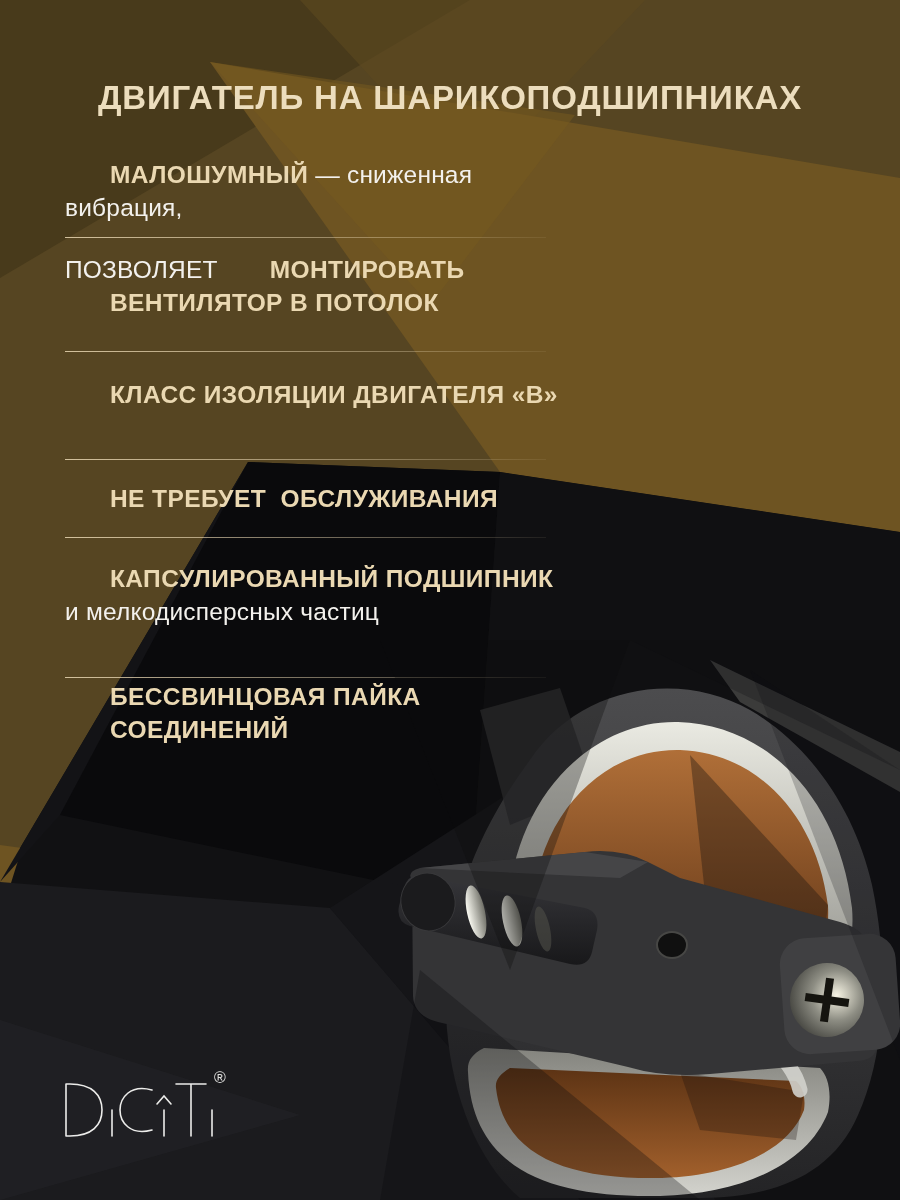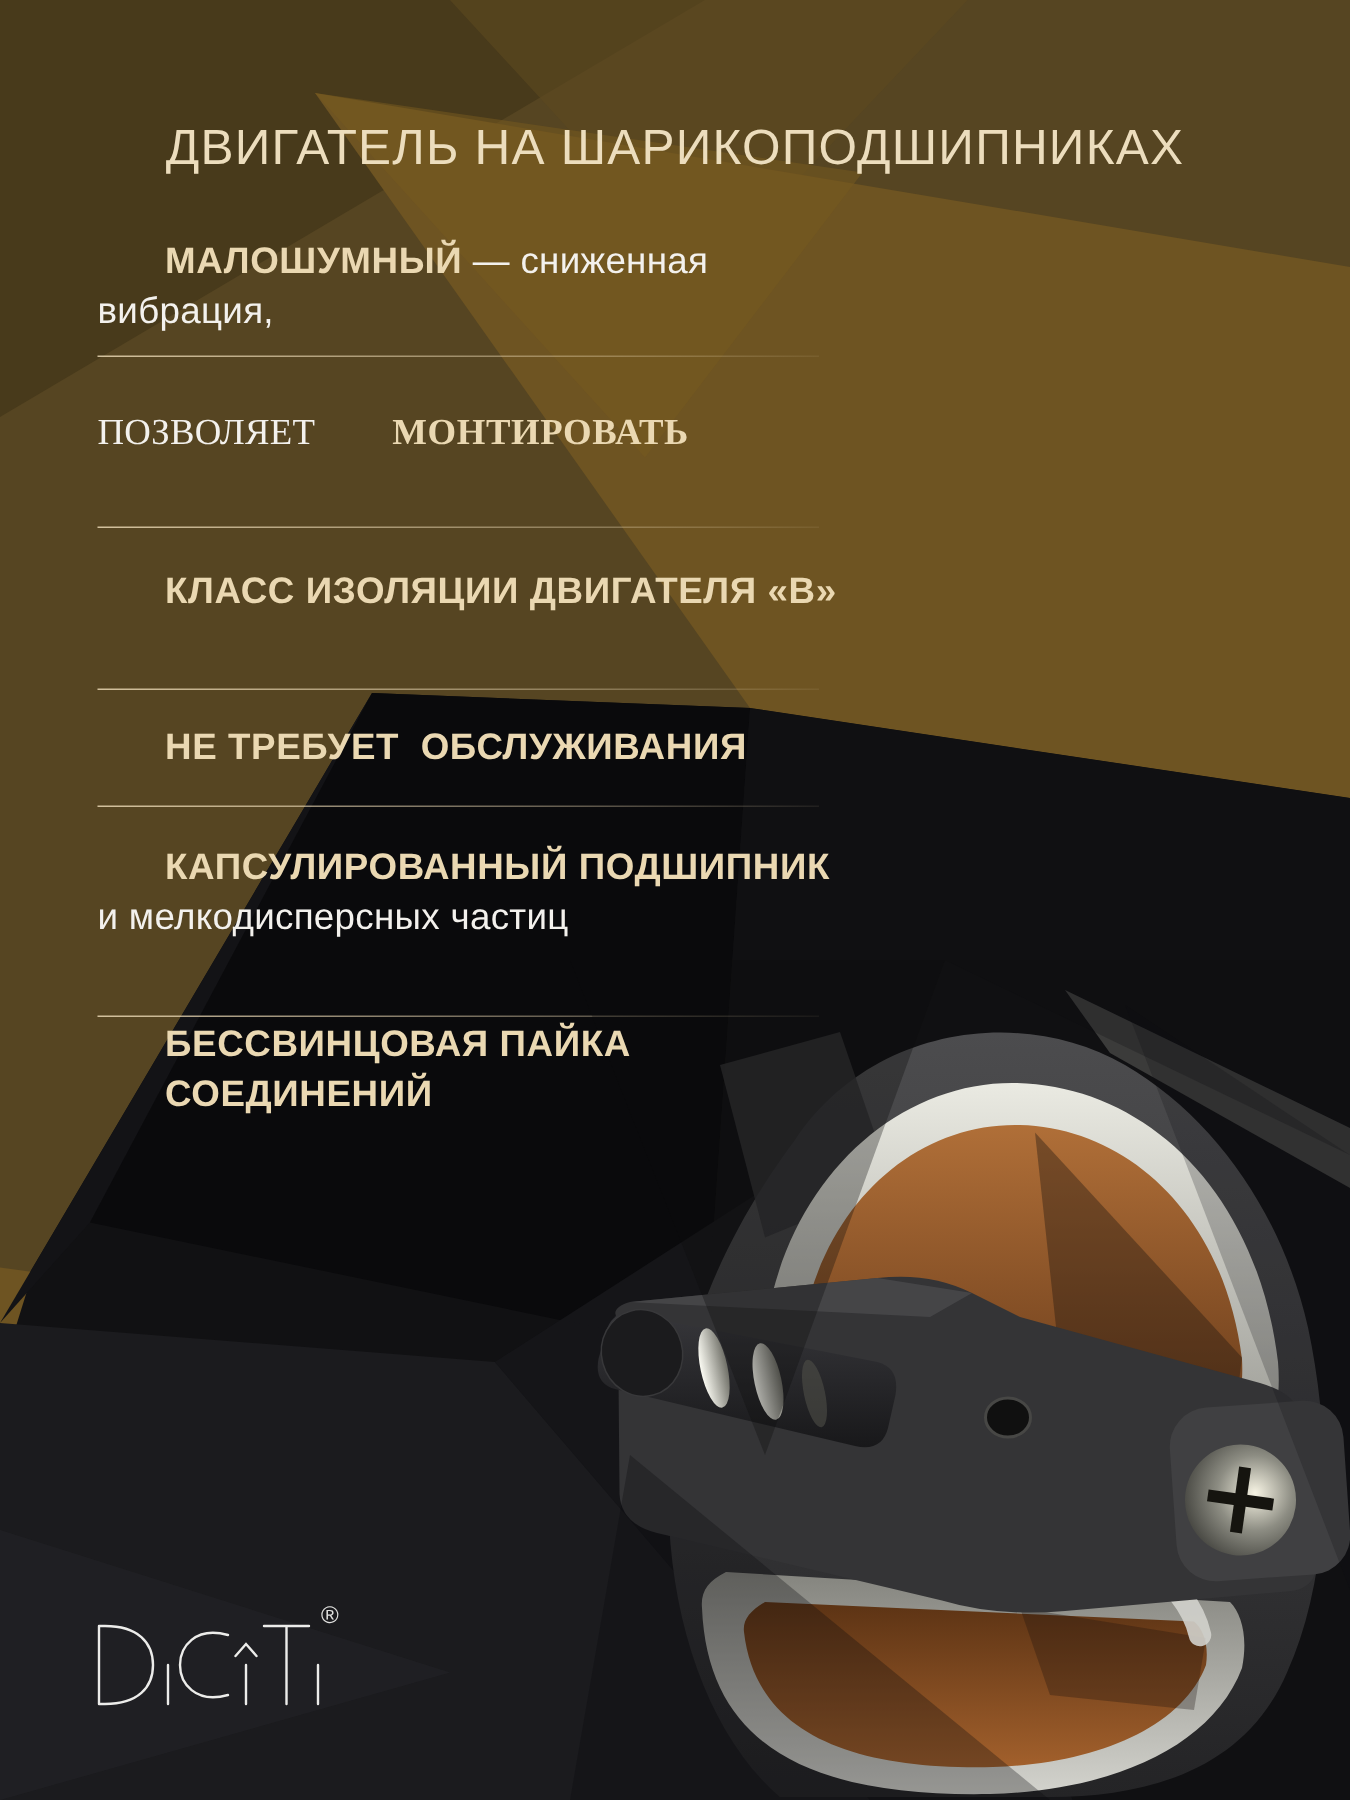--- a/index.html
+++ b/index.html
@@ -6,37 +6,37 @@
   body{
     width:900px;height:1200px;position:relative;overflow:hidden;
     background:#111113;
     font-family:"Liberation Sans", sans-serif;
   }
   .layer{position:absolute;}
   #bg-art{left:0;top:0;width:900px;height:1200px;z-index:0;}
   #motor{left:380px;top:640px;width:520px;height:560px;z-index:2;}
   .page-title{
     position:absolute;z-index:3;top:57px;left:0;width:100%;
-    text-align:center;font-size:33px;font-weight:400;letter-spacing:.8px;
+    text-align:center;font-size:33px;font-weight:700;letter-spacing:.8px;
     color:#ecddbd;
   }
   .feature{
     position:absolute;z-index:3;left:65px;width:505px;
     color:#f3f1ed;font-size:24.5px;line-height:33px;letter-spacing:.2px;
     font-weight:400;
   }
   .feature .strong{
     font-weight:700;color:#ead8b2;letter-spacing:.4px;white-space:pre-wrap;margin-left:45px;
   }
   .divider{
     position:absolute;z-index:1;left:65px;width:481px;height:1px;
     background:linear-gradient(90deg, rgba(233,215,179,.85), rgba(233,215,179,.38) 68%, rgba(233,215,179,.08));
   }
   #f1{top:158px;} #d1{top:237px;}
-  #f2{top:272px;font-family:Liberation Serif, serif;} #d2{top:351px;}
+  #f2{top:253px;} #d2{top:351px;}
   #f3{top:378px;} #d3{top:459px;}
   #f4{top:482px;} #d4{top:537px;}
   #f5{top:562px;} #d5{top:677px;}
   #f6{top:680px;}
   .logo{
     position:absolute;z-index:3;left:64px;top:1072px;width:180px;height:70px;
   }
   .logo svg{position:absolute;left:0;top:10px;}
   .logo .reg{
     position:absolute;left:150px;top:-3px;font-size:16px;color:#e2e2e0;font-weight:400;
@@ -147,20 +147,21 @@
 
 <h1 class="page-title">ДВИГАТЕЛЬ НА ШАРИКОПОДШИПНИКАХ</h1>
 
 <div class="feature" id="f1">
   <div><span class="strong">МАЛОШУМНЫЙ</span><span> — сниженная вибрация,</span></div>
 </div>
 <div class="divider" id="d1"></div>
 
 <div class="feature" id="f2">
   <div><span>ПОЗВОЛЯЕТ </span><span class="strong">МОНТИРОВАТЬ</span></div>
+  <div class="strong">ВЕНТИЛЯТОР В ПОТОЛОК</div>
 </div>
 <div class="divider" id="d2"></div>
 
 <div class="feature" id="f3">
   <div class="strong">КЛАСС ИЗОЛЯЦИИ ДВИГАТЕЛЯ «В»</div>
 </div>
 <div class="divider" id="d3"></div>
 
 <div class="feature" id="f4">
   <div class="strong">НЕ ТРЕБУЕТ  ОБСЛУЖИВАНИЯ</div>

